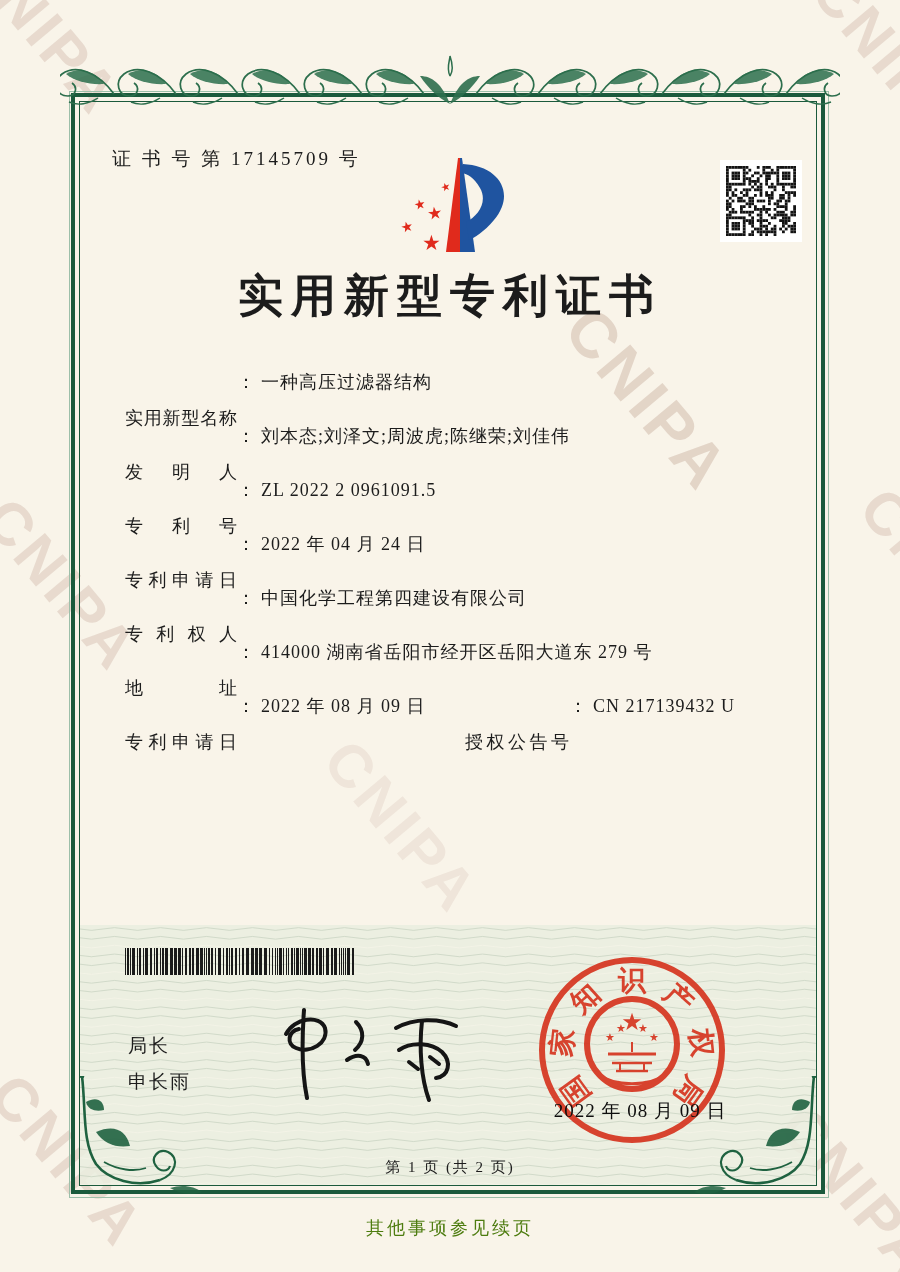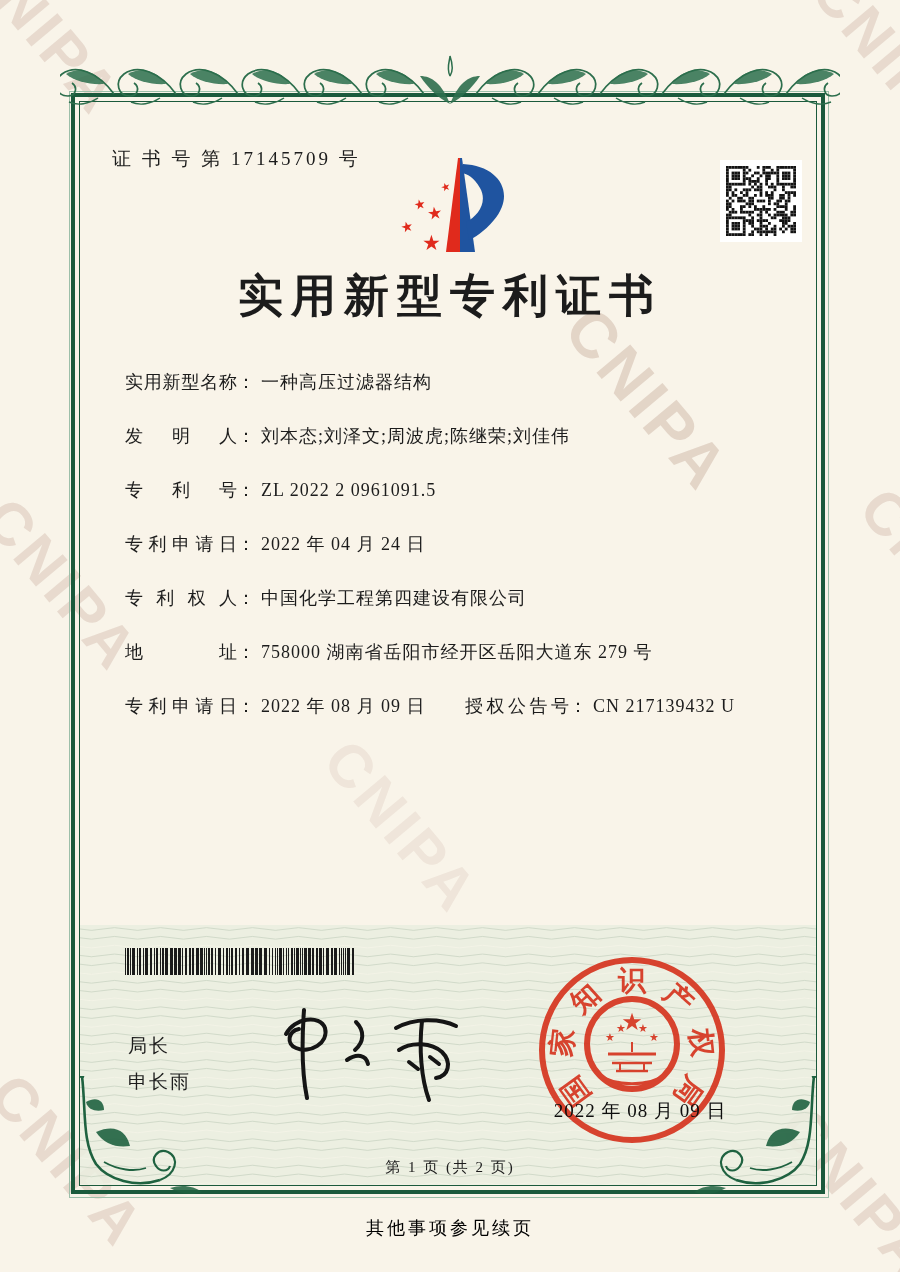--- a/index.html
+++ b/index.html
@@ -25,40 +25,40 @@
   
   .cert-no{position:absolute;left:112px;top:146px;font-size:19px;letter-spacing:3px;z-index:3;}
   .logo{position:absolute;left:372px;top:150px;width:165px;height:108px;z-index:3;}
   .qr{position:absolute;left:720px;top:160px;width:82px;height:82px;background:#ffffff;z-index:3;}
   .title{
     position:absolute;left:0;top:266px;width:900px;text-align:center;
     font-size:45px;font-weight:bold;letter-spacing:8px;z-index:3;
   }
   .fields{position:absolute;left:125px;top:370px;width:660px;z-index:3;font-size:18px;}
   .frow{position:relative;height:24px;margin-bottom:30px;white-space:nowrap;}
-  .flabel{display:inline-block;width:112px;text-align:justify;text-align-last:justify;vertical-align:top;}
+  .flabel{display:inline-block;width:112px;text-align:justify;text-align-last:justify;vertical-align:top;margin-top:36px;}
   .fcolon{display:inline-block;}
   .fvalue{display:inline-block;padding-left:6px;letter-spacing:1px;}
   .grant-no{position:absolute;left:340px;top:0;}
   .paras{
     position:absolute;left:122px;top:734px;width:656px;z-index:3;
     font-size:17.5px;line-height:31px;text-align:justify;letter-spacing:0.6px;color:#222;
   }
   .paras p{margin:0;text-indent:2em;}
   .waves{position:absolute;left:80px;top:925px;z-index:1;}
   .barcode{position:absolute;left:125px;top:948px;z-index:3;}
   .officer{position:absolute;left:128px;top:1028px;z-index:3;font-size:19px;letter-spacing:2px;line-height:36px;}
   .signature{position:absolute;left:252px;top:998px;z-index:3;}
   .seal{position:absolute;left:524px;top:942px;z-index:3;opacity:0.93;}
   .seal-date{
     position:absolute;left:552px;top:1098px;width:176px;text-align:center;z-index:4;
     font-size:19px;letter-spacing:1px;color:#0e0e0e;font-weight:500;white-space:nowrap;
   }
   .page-num{position:absolute;left:0;top:1158px;width:900px;text-align:center;font-size:15px;letter-spacing:2px;z-index:3;}
-  .bottom-note{position:absolute;left:0;top:1216px;width:900px;text-align:center;font-size:18px;letter-spacing:3px;z-index:3;color:#000000;}
+  .bottom-note{position:absolute;left:0;top:1216px;width:900px;text-align:center;font-size:18px;letter-spacing:3px;z-index:3;color:#4d7c0f;}
 </style>
 </head>
 <body>
 
 <div class="page">
 
   <div class="wm" style="left:-58px;top:-6px;font-size:60px;">CNIPA</div>
   <div class="wm" style="left:788px;top:22px;font-size:60px;">CNIPA</div>
   <div class="wm" style="left:540px;top:362px;font-size:64px;color:rgba(186,156,138,0.35);">CNIPA</div>
   <div class="wm" style="left:-40px;top:550px;font-size:60px;">CNIPA</div>
@@ -550,21 +550,21 @@
     <div class="frow">
       <span class="flabel">专利号</span><span class="fcolon">：</span><span class="fvalue">ZL 2022 2 0961091.5</span>
     </div>
     <div class="frow">
       <span class="flabel">专利申请日</span><span class="fcolon">：</span><span class="fvalue">2022 年 04 月 24 日</span>
     </div>
     <div class="frow">
       <span class="flabel">专利权人</span><span class="fcolon">：</span><span class="fvalue">中国化学工程第四建设有限公司</span>
     </div>
     <div class="frow">
-      <span class="flabel">地址</span><span class="fcolon">：</span><span class="fvalue">758000  湖南省岳阳市经开区岳阳大道东 279 号</span>
+      <span class="flabel">地址</span><span class="fcolon">：</span><span class="fvalue">414000  湖南省岳阳市经开区岳阳大道东 279 号</span>
     </div>
     <div class="frow">
       <span class="flabel">专利申请日</span><span class="fcolon">：</span><span class="fvalue">2022 年 08 月 09 日</span>
       <span class="grant-no">
         <span class="flabel" style="width:104px;">授权公告号</span><span class="fcolon">：</span><span class="fvalue">CN 217139432 U</span>
       </span>
     </div>
   </div>
 
   <div class="paras">

